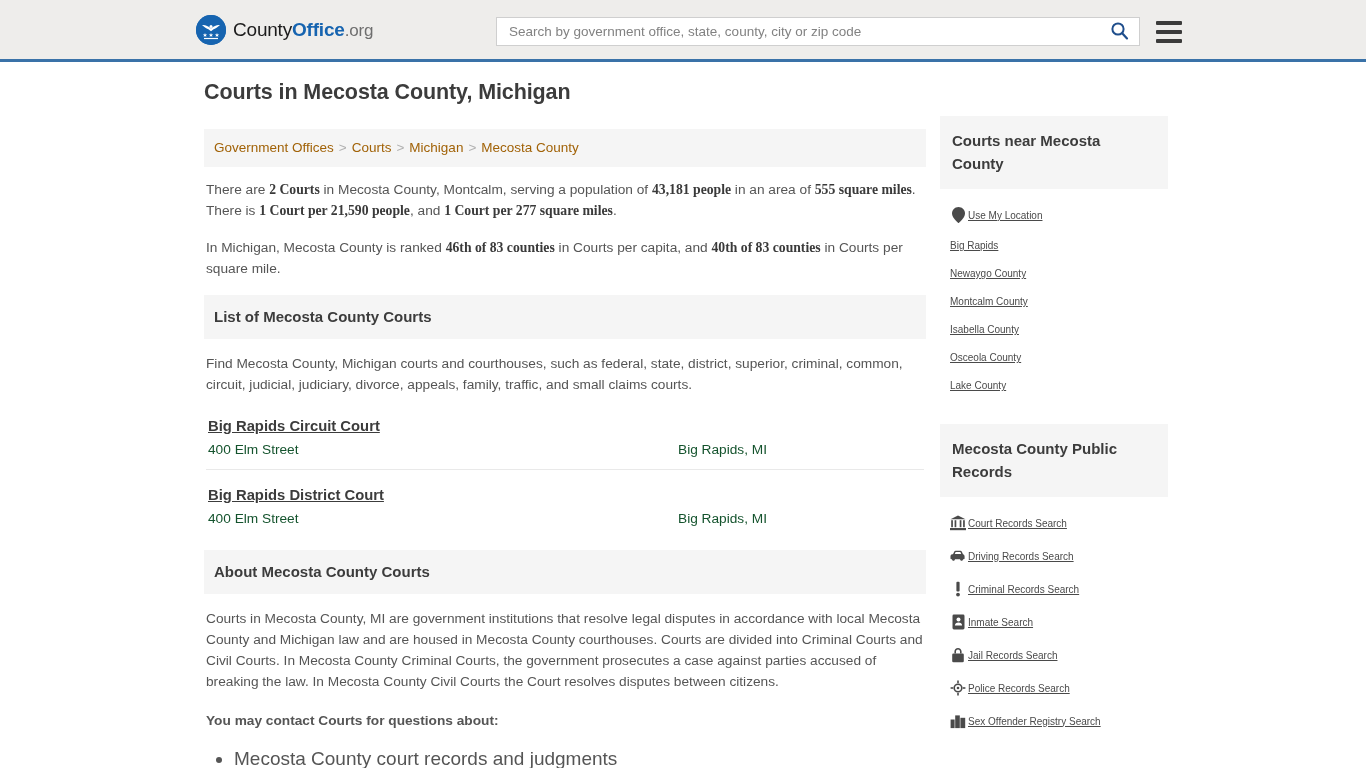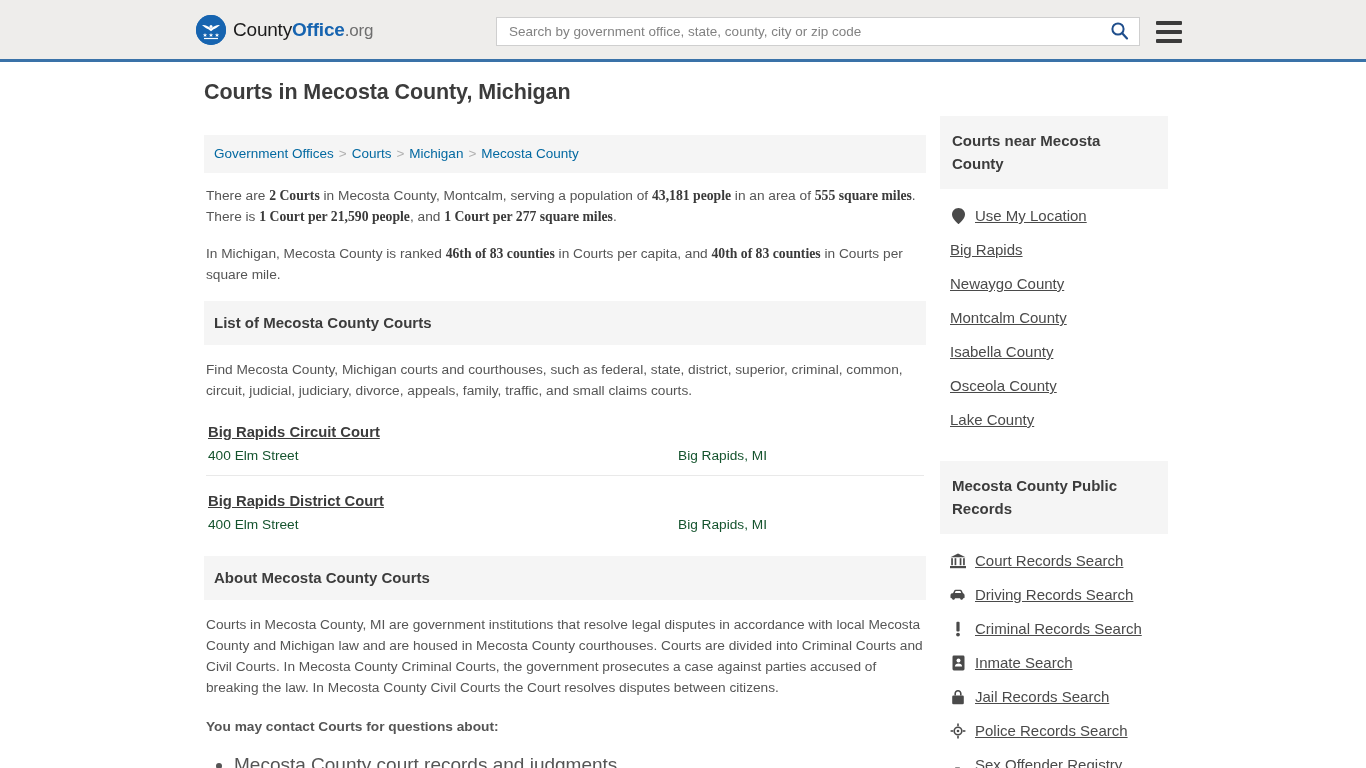--- a/index.html
+++ b/index.html
@@ -102,34 +102,34 @@
   .sidebar {
     position: absolute;
     left: 940px;
     top: 54px;
     width: 228px;
   }
 
   h1.page-title {
     font-size: 21.5px;
     color: #3c3c3c;
-    margin: 0 0 30px 0;
+    margin: 0 0 24px 0;
     font-weight: bold;
     letter-spacing: -0.1px;
   }
 
   
   .breadcrumb {
     background: #f5f5f5;
     padding: 11px 10px 12px 10px;
     font-size: 13.5px;
     color: #5a5a5a;
     white-space: nowrap;
   }
-  .breadcrumb a { color: #0369a1; text-decoration: none; }
+  .breadcrumb a { color: #a16207; text-decoration: none; }
   .breadcrumb .sep { color: #b0b0b0; margin: 0 5px; }
 
   
   .intro { padding: 12px 2px 0 2px; }
   .intro p {
     margin: 0 0 16px 0;
     font-size: 13.7px;
     line-height: 21px;
     color: #555;
   }
@@ -190,24 +190,24 @@
     padding: 13px 12px 14px 12px;
     font-size: 15px;
     font-weight: bold;
     color: #3c3c3c;
     line-height: 23px;
   }
   .panel-body { padding: 12px 0 6px 10px; }
   .panel-link {
     display: flex;
     align-items: center;
-    gap: 9px;
+    gap: 2px;
     padding: 6px 0 6px 0;
     margin-bottom: 5px;
-    font-size: 15px;
+    font-size: 10px;
     color: #4a4a4a;
     text-decoration: none;
     cursor: pointer;
   }
   .panel-link .lnk { text-decoration: underline; color: #4a4a4a; }
   .panel-link .ico {
     width: 16px; height: 16px;
     display: inline-flex; align-items: center; justify-content: center;
     flex: 0 0 16px;
     color: #4a4a4a;

